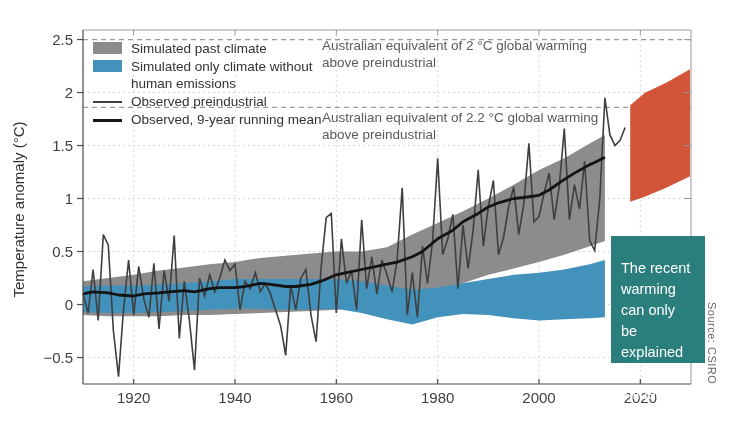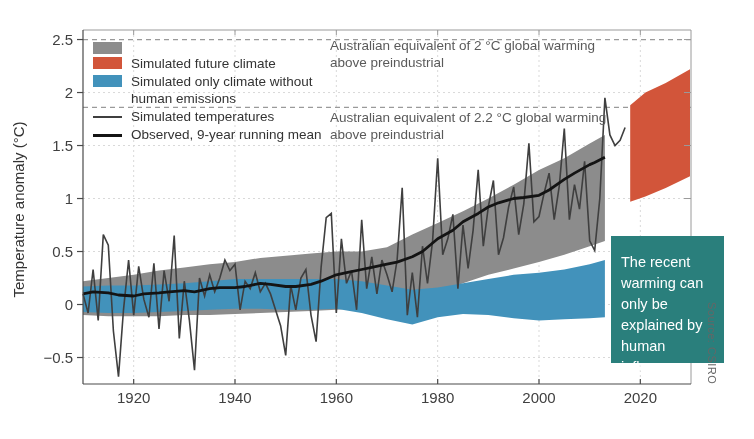--- a/index.html
+++ b/index.html
@@ -5,25 +5,25 @@
   html,body{margin:0;padding:0;background:#ffffff;}
   #stage{position:relative;width:754px;height:439px;background:#ffffff;overflow:hidden;
          font-family:"Liberation Sans","DejaVu Sans",sans-serif;}
   #plot-svg{position:absolute;left:0;top:0;}
   .ylabel{position:absolute;left:-97px;top:201px;width:230px;text-align:center;
           transform:rotate(-90deg);font-size:15px;color:#333;}
   .legend{position:absolute;left:93px;top:40px;width:230px;font-size:13.5px;color:#333;line-height:17px;}
   .legend-row{display:flex;align-items:flex-start;margin-bottom:1px;}
   .legend-swatch{width:29px;height:12px;margin-right:9px;margin-top:2px;flex:0 0 29px;}
   .legend-lineswatch{width:29px;height:0;margin-right:9px;margin-top:8px;flex:0 0 29px;}
-  .anno{position:absolute;left:322px;width:300px;font-size:13.5px;color:#5a5a5a;line-height:16.5px;margin-left:8px;}
+  .anno{position:absolute;left:322px;width:300px;font-size:13.5px;color:#5a5a5a;line-height:16.5px;}
   .anno1{top:38px;}
   .anno2{top:110px;}
-  .callout{position:absolute;left:611px;top:236px;width:113px;height:127px;box-sizing:border-box;
-           padding:16px 10px;background:#2a7f7c;color:#ffffff;font-size:14.5px;line-height:21px;}
+  .callout{position:absolute;left:611px;top:236px;width:94px;height:127px;box-sizing:border-box;
+           padding:22px 10px;background:#2a7f7c;color:#ffffff;font-size:14.5px;line-height:21px;}
   .source{position:absolute;left:706px;top:302px;height:120px;writing-mode:vertical-rl;
           font-size:11px;color:#666;letter-spacing:0.5px;}
 </style>
 </head>
 <body>
 
 <div id="stage">
   <svg id="plot-svg" width="754" height="439">
       <line x1="133.66666666666666" x2="133.66666666666666" y1="30" y2="384" stroke="#d9d9d9" stroke-width="1" stroke-dasharray="2 3"></line>
       <line x1="235" x2="235" y1="30" y2="384" stroke="#d9d9d9" stroke-width="1" stroke-dasharray="2 3"></line>
@@ -87,32 +87,29 @@
       <line x1="77" x2="83" y1="39.53892215568861" y2="39.53892215568861" stroke="#4a4a4a" stroke-width="1.2"></line>
       <line x1="684" x2="691" y1="39.53892215568861" y2="39.53892215568861" stroke="#9a9a9a" stroke-width="1"></line>
       <text x="73" y="44.53892215568861" text-anchor="end" font-size="15px" fill="#404040" font-family="Liberation Sans, DejaVu Sans, sans-serif">2.5</text>
     </svg>
 
   <div class="ylabel">Temperature anomaly (°C)</div>
 
   <div class="legend" id="legend">
       <div class="legend-row">
         <span class="legend-swatch" style="background: rgb(140, 140, 140);"></span>
-      </div>
-      <div class="legend-row">
-        <span class="legend-swatch" style="background: rgb(210, 85, 58);"></span>
-        <span>Simulated future climate</span>
+        <span>Simulated past climate</span>
       </div>
       <div class="legend-row">
         <span class="legend-swatch" style="background: rgb(66, 146, 187);"></span>
         <span>Simulated only climate without human emissions</span>
       </div>
       <div class="legend-row">
         <span class="legend-lineswatch" style="border-top: 2px solid rgb(63, 63, 63);"></span>
-        <span>Simulated temperatures</span>
+        <span>Observed preindustrial</span>
       </div>
       <div class="legend-row">
         <span class="legend-lineswatch" style="border-top: 3.5px solid rgb(20, 20, 20);"></span>
         <span>Observed, 9-year running mean</span>
       </div>
     </div>
 
   <div class="anno anno1">Australian equivalent of 2 °C global warming above preindustrial</div>
   <div class="anno anno2">Australian equivalent of 2.2 °C global warming above preindustrial</div>
 

